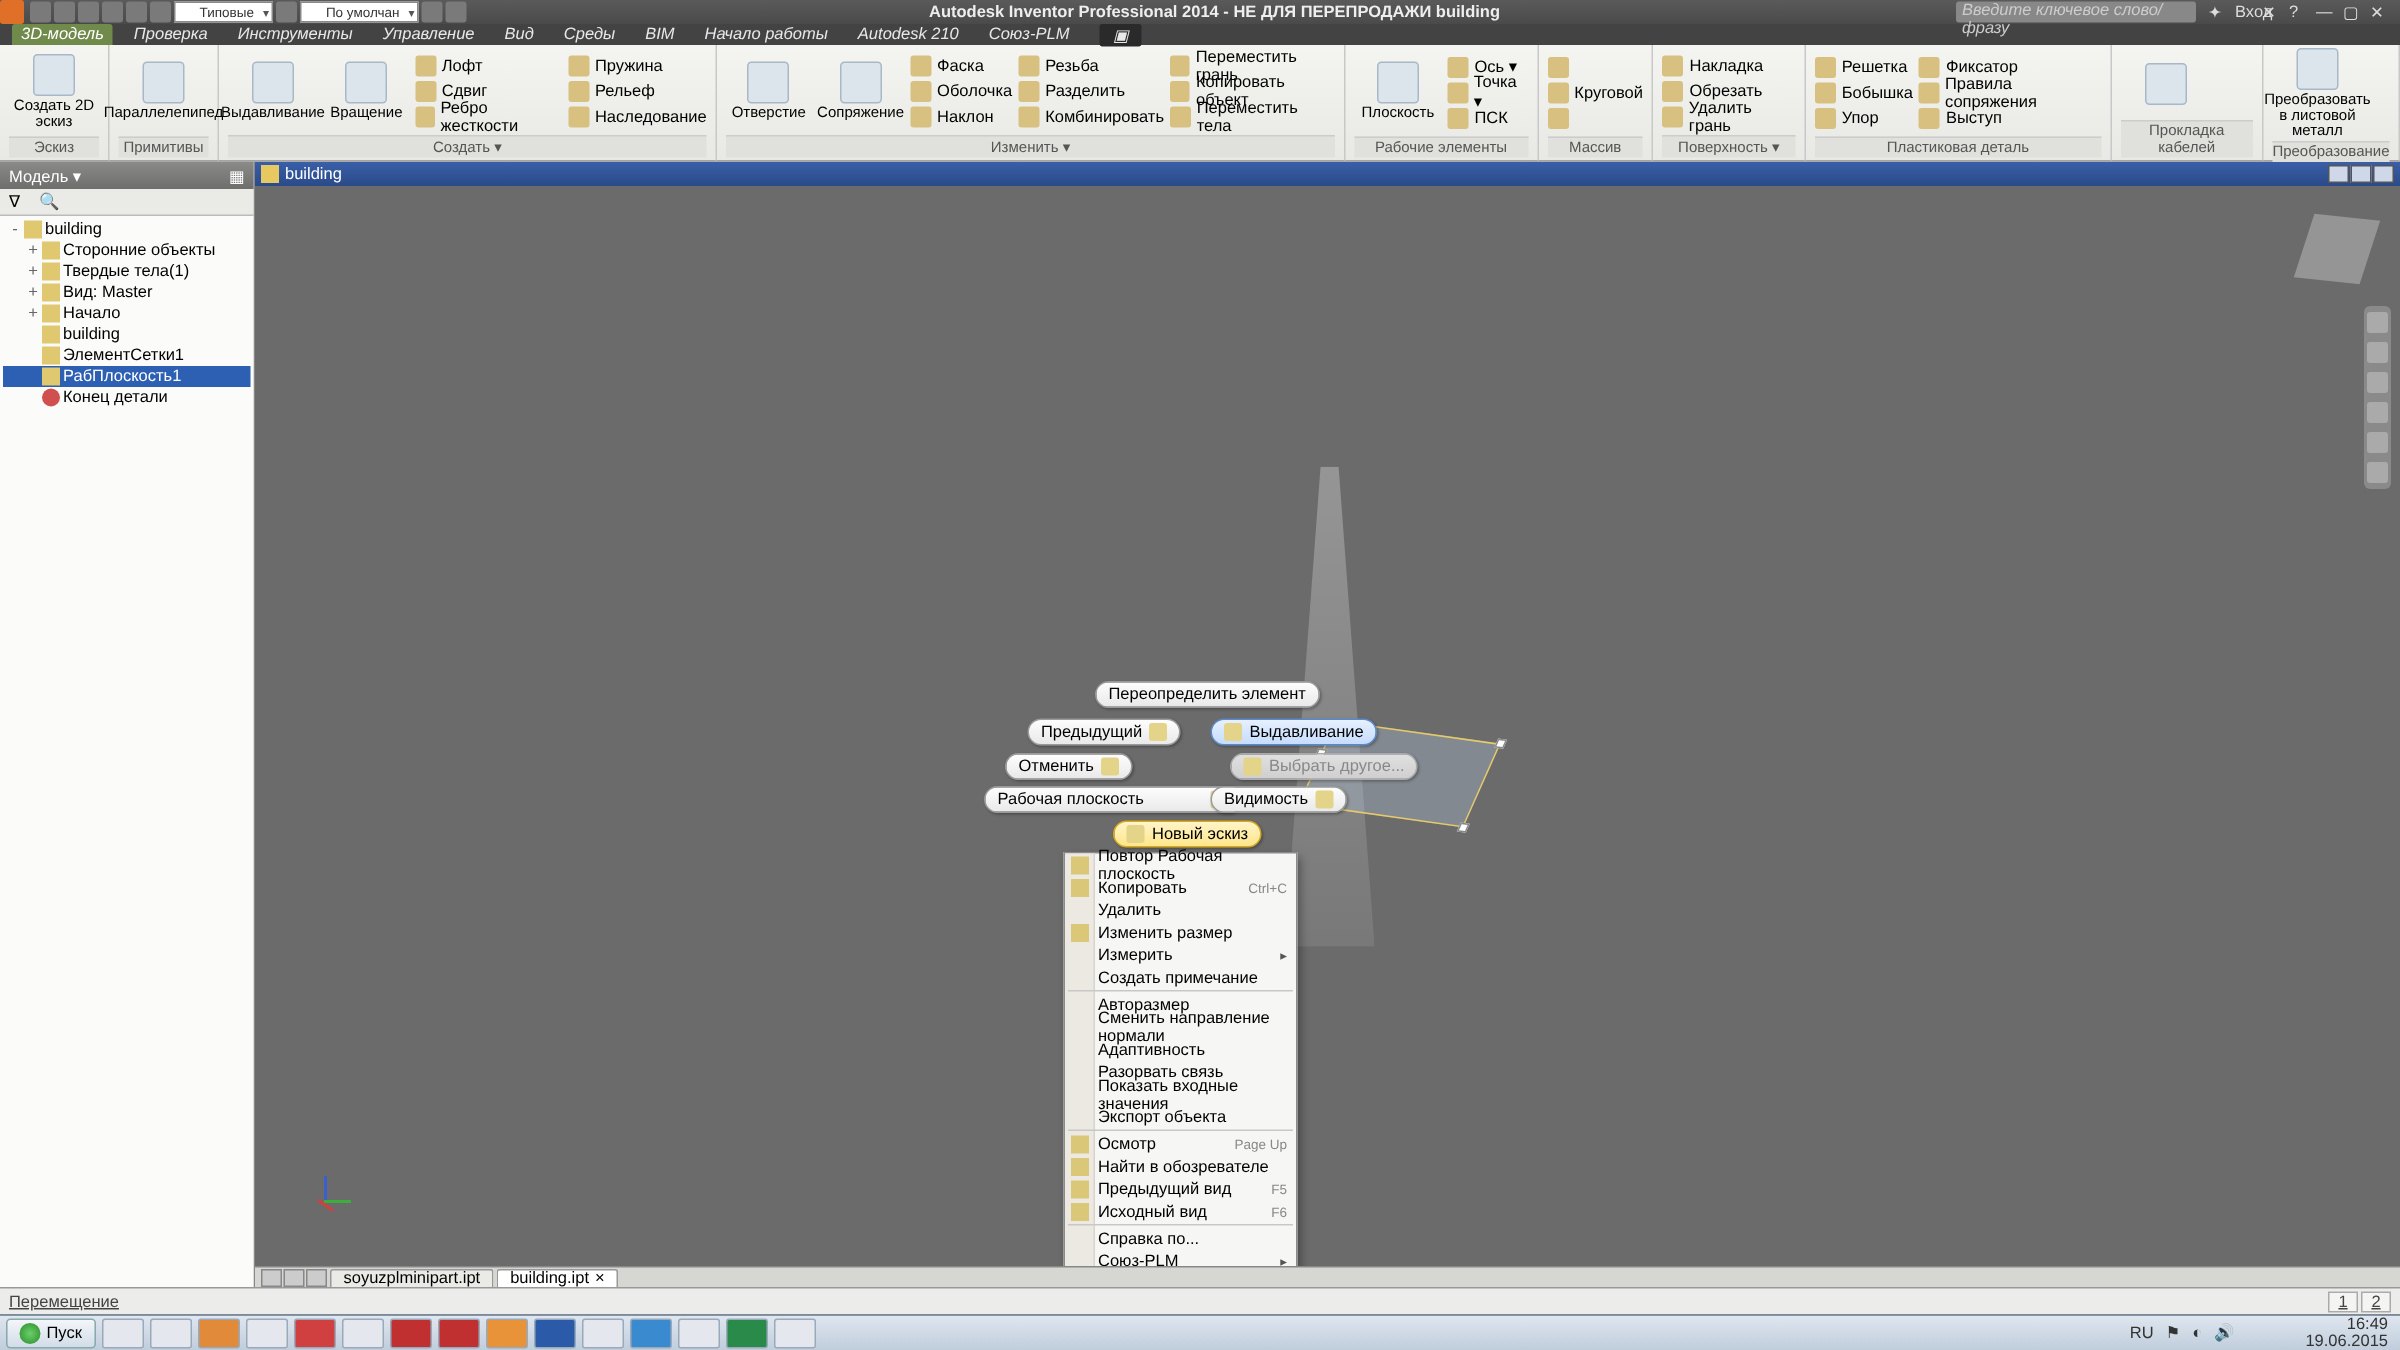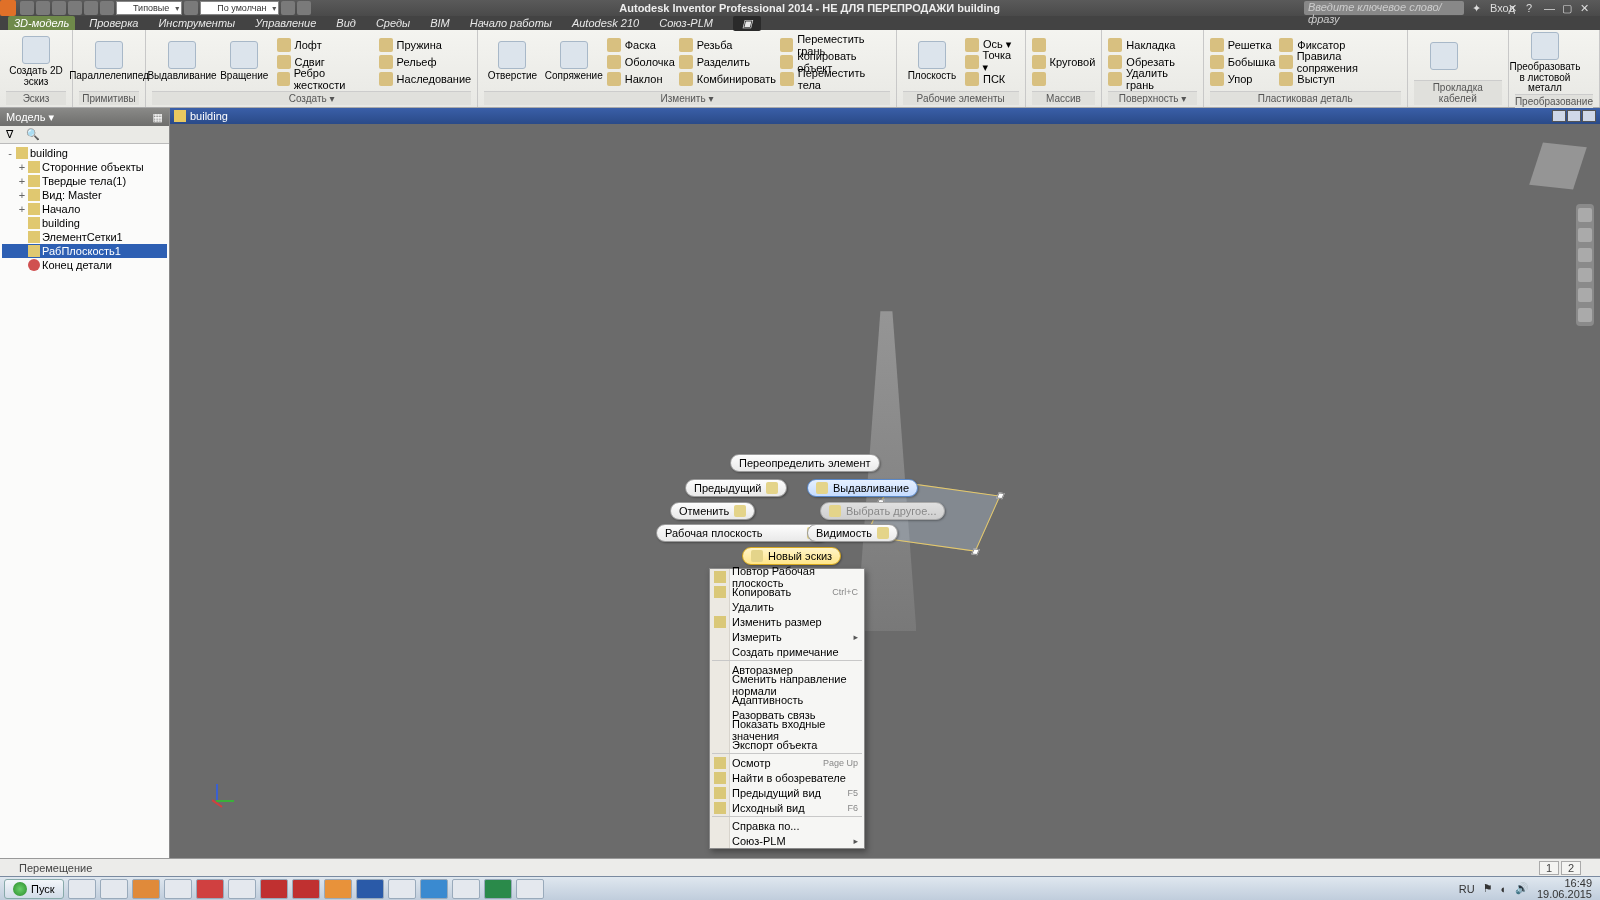--- a/index.html
+++ b/index.html
@@ -80,30 +80,30 @@
 .ctxmenu .items { position:relative; }
 
 
 .doctabs { position:absolute; left:0; bottom:0; height:14px; right:0; background:#d6d6d2; display:flex; align-items:center; gap:2px; padding-left:4px; border-top:1px solid #888;}
 .doctabs .t { height:12px; padding:0 8px; font-size:10px; background:#eaeae6; border:1px solid #999; border-bottom:none; border-radius:2px 2px 0 0; display:flex; align-items:center; gap:4px;}
 .doctabs .t.active { background:#fff; }
 .doctabs .btns { display:flex; gap:1px; }
 .doctabs .btns span{ width:14px;height:12px;background:#ccc;border:1px solid #888;}
 
 
-.status { position:absolute; left:0; right:0; bottom:24px; height:18px; background:#ececea; border-top:1px solid #999; display:flex; align-items:center; font-size:10px; padding:0 19px; color:#444;}
+.status { position:absolute; left:0; right:0; bottom:24px; height:18px; background:#ececea; border-top:1px solid #999; display:flex; align-items:center; font-size:10px; padding:0 6px; color:#444;text-decoration:underline;}
 .status .r { margin-left:auto; display:flex; gap:2px;}
 .status .r span{ width:20px; height:14px; border:1px solid #aaa; background:#f4f4f2; text-align:center;}
 
 
 .taskbar { position:absolute; left:0; right:0; bottom:0; height:24px; background:linear-gradient(#dfe7ef,#c0cddc); display:flex; align-items:center; padding:0 4px; gap:4px; border-top:1px solid #7a8aa0;}
 .taskbar .start { height:20px; padding:0 8px; background:linear-gradient(#f3f6fa,#d2dce8); border:1px solid #8aa; border-radius:3px; display:flex; align-items:center; gap:4px; font-size:10px;}
 .taskbar .tb { width:28px; height:20px; background:#e4e8ee; border:1px solid #9ab; border-radius:2px; }
 .taskbar .tray { margin-left:auto; display:flex; align-items:center; gap:8px; font-size:10px; color:#333; }
-.taskbar .clock { display:flex; flex-direction:column; align-items:flex-end; line-height:1; font-size:9px; padding-right:4px;}
+.taskbar .clock { display:flex; flex-direction:column; align-items:flex-end; line-height:1; font-size:9px; padding-right:4px;margin-left:39px;}
 
 .app-icon { width:16px; height:16px; background:#e07028; border-radius:2px; }
 .dd-combo { height:14px; background:#fff; border:1px solid #888; font-size:9px; padding:0 12px 0 16px; display:flex; align-items:center; min-width:60px; color:#333; position:relative;}
 .dd-combo::after{ content:"▾"; position:absolute; right:2px; font-size:8px; color:#555;}
 </style>
 </head>
 <body>
 
 <div class="title-bar">
   <span class="app-icon"></span>
@@ -566,20 +566,34 @@
             <span class="arr">▸</span>
           </div>
       </div>
     </div>
 
     <div class="axis">
       <div class="z"></div>
         <div class="x"></div>
         <div class="y"></div>
     </div>
+  </div>
+  <div class="doctabs">
+    <div class="btns">
+        <span></span>
+        <span></span>
+        <span></span>
+      </div>
+    <div class="t">
+        <span>soyuzplminipart.ipt</span>
+      </div>
+    <div class="t active">
+        <span>building.ipt</span>
+        <span>×</span>
+      </div>
   </div>
 </div>
 
 <div class="status">
   <span>Перемещение</span>
   <div class="r">
       <span>1</span>
       <span>2</span>
     </div>
 </div>

